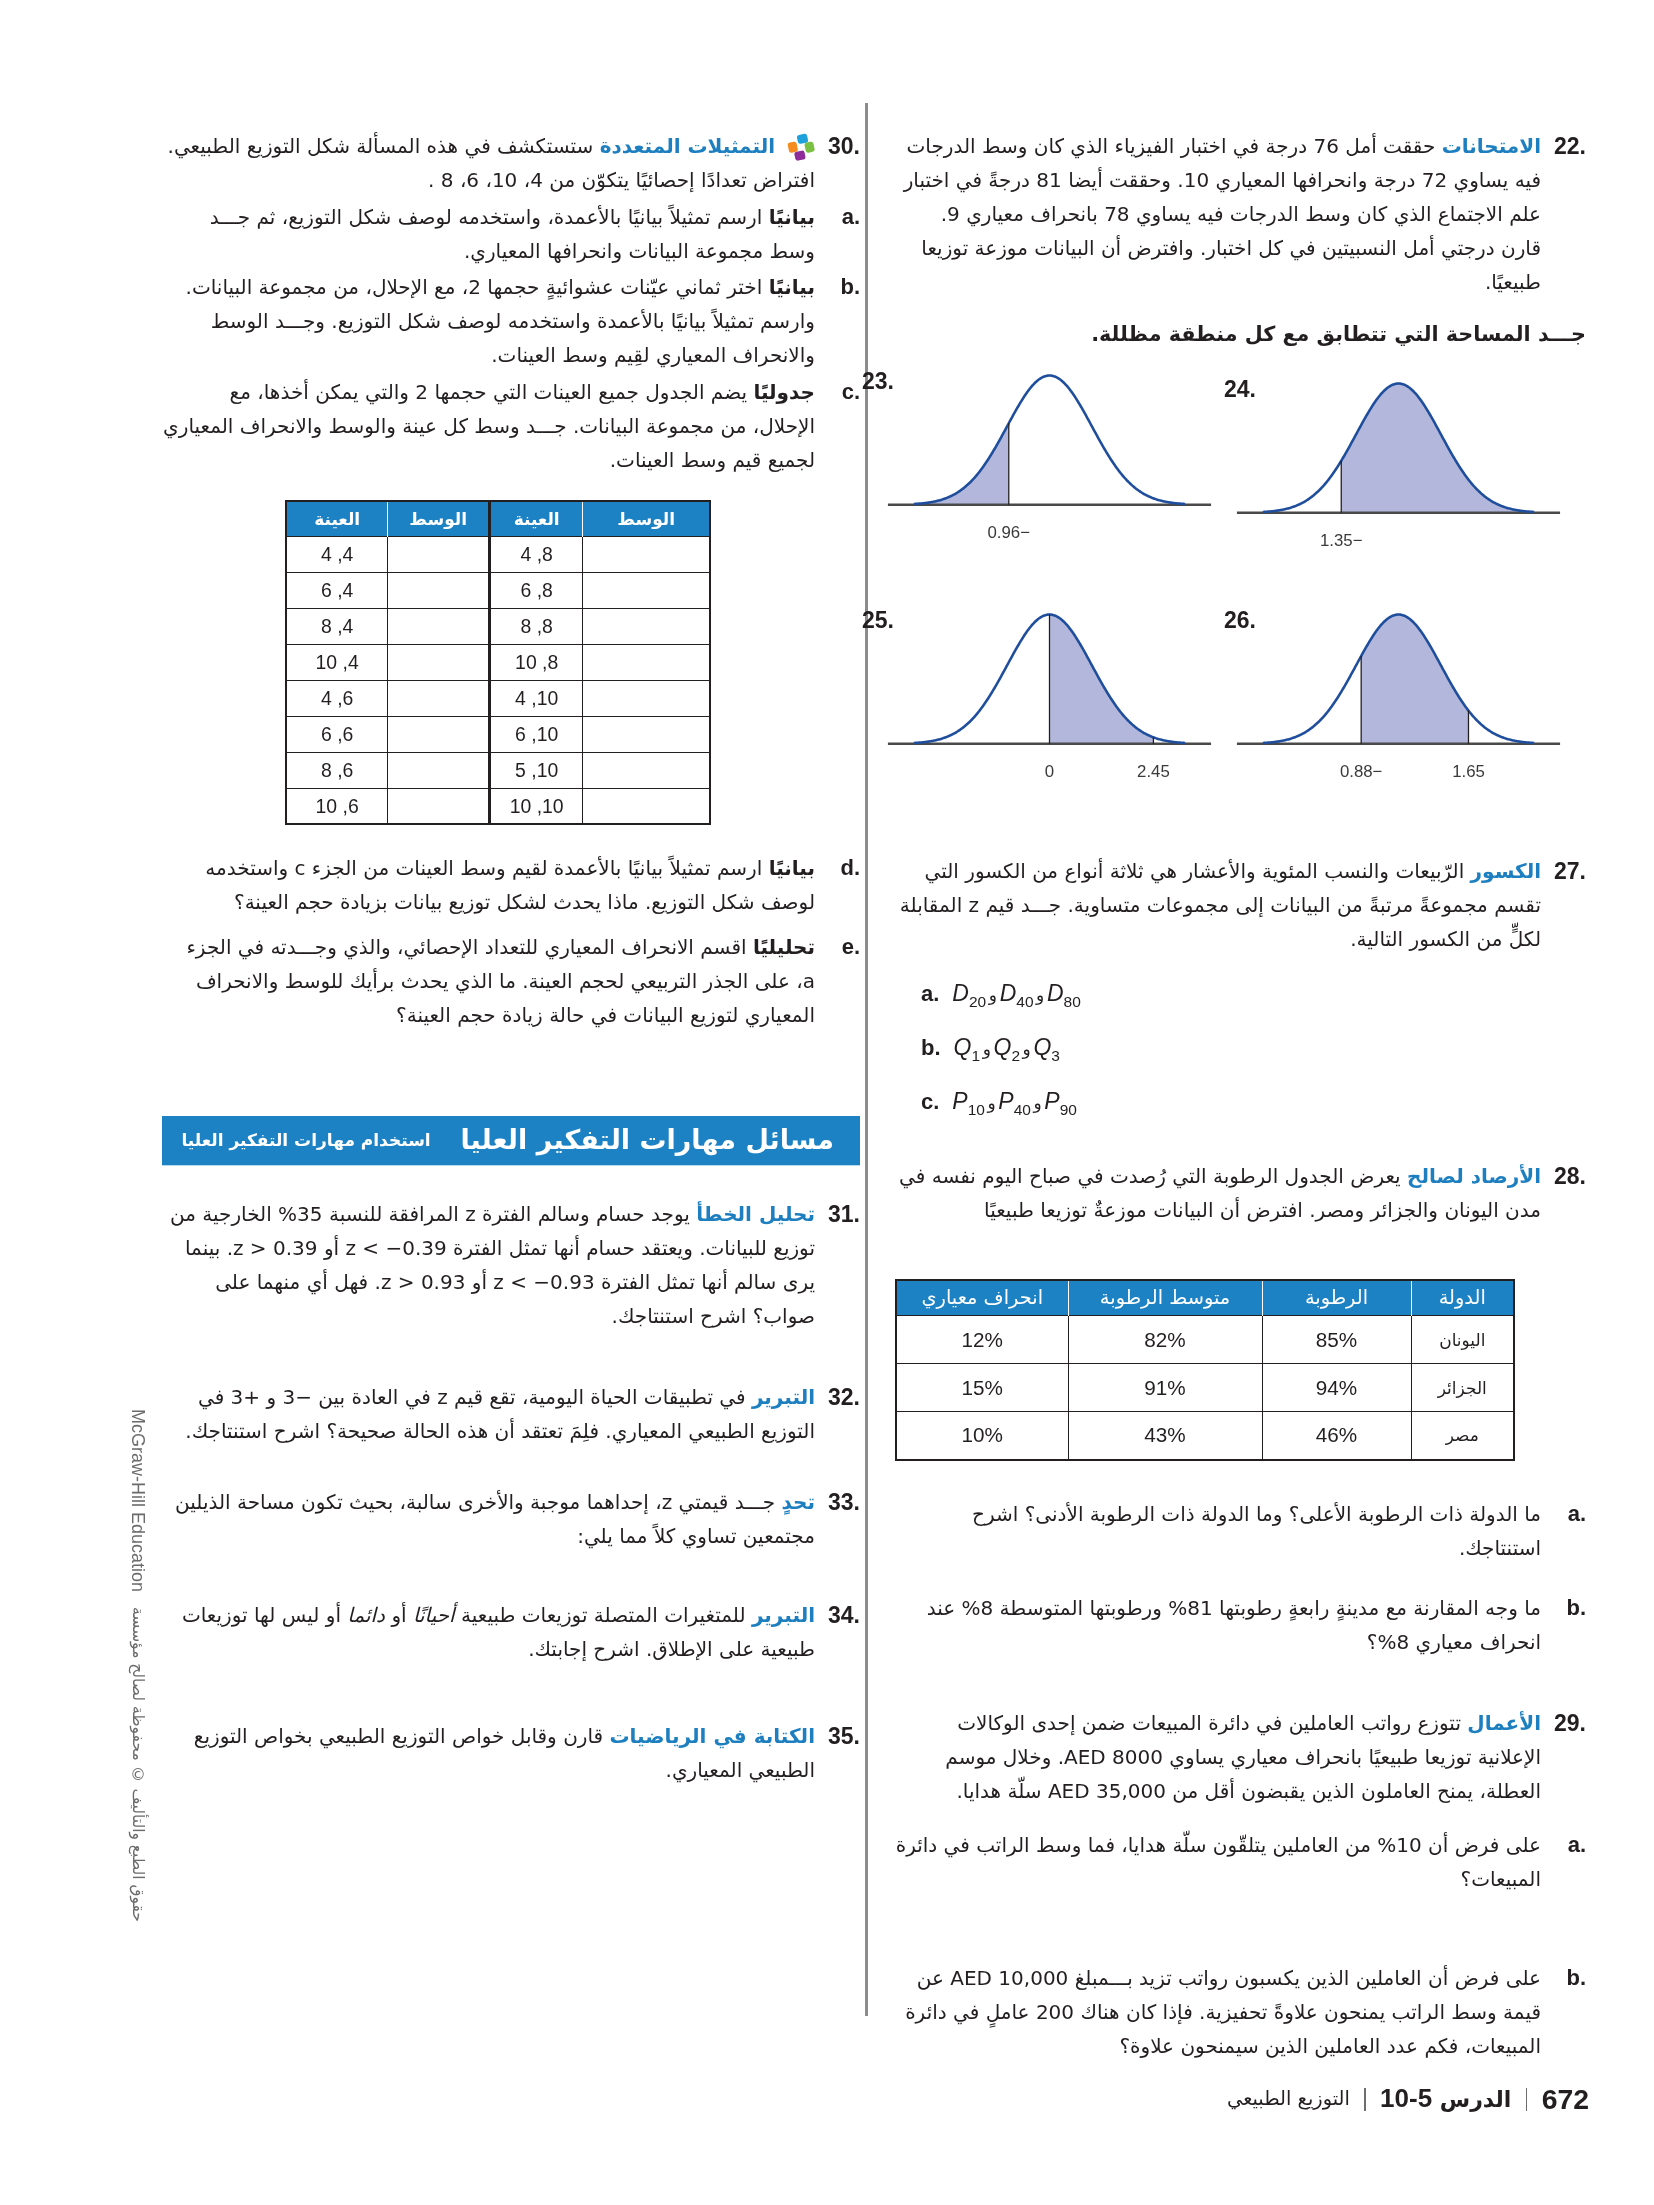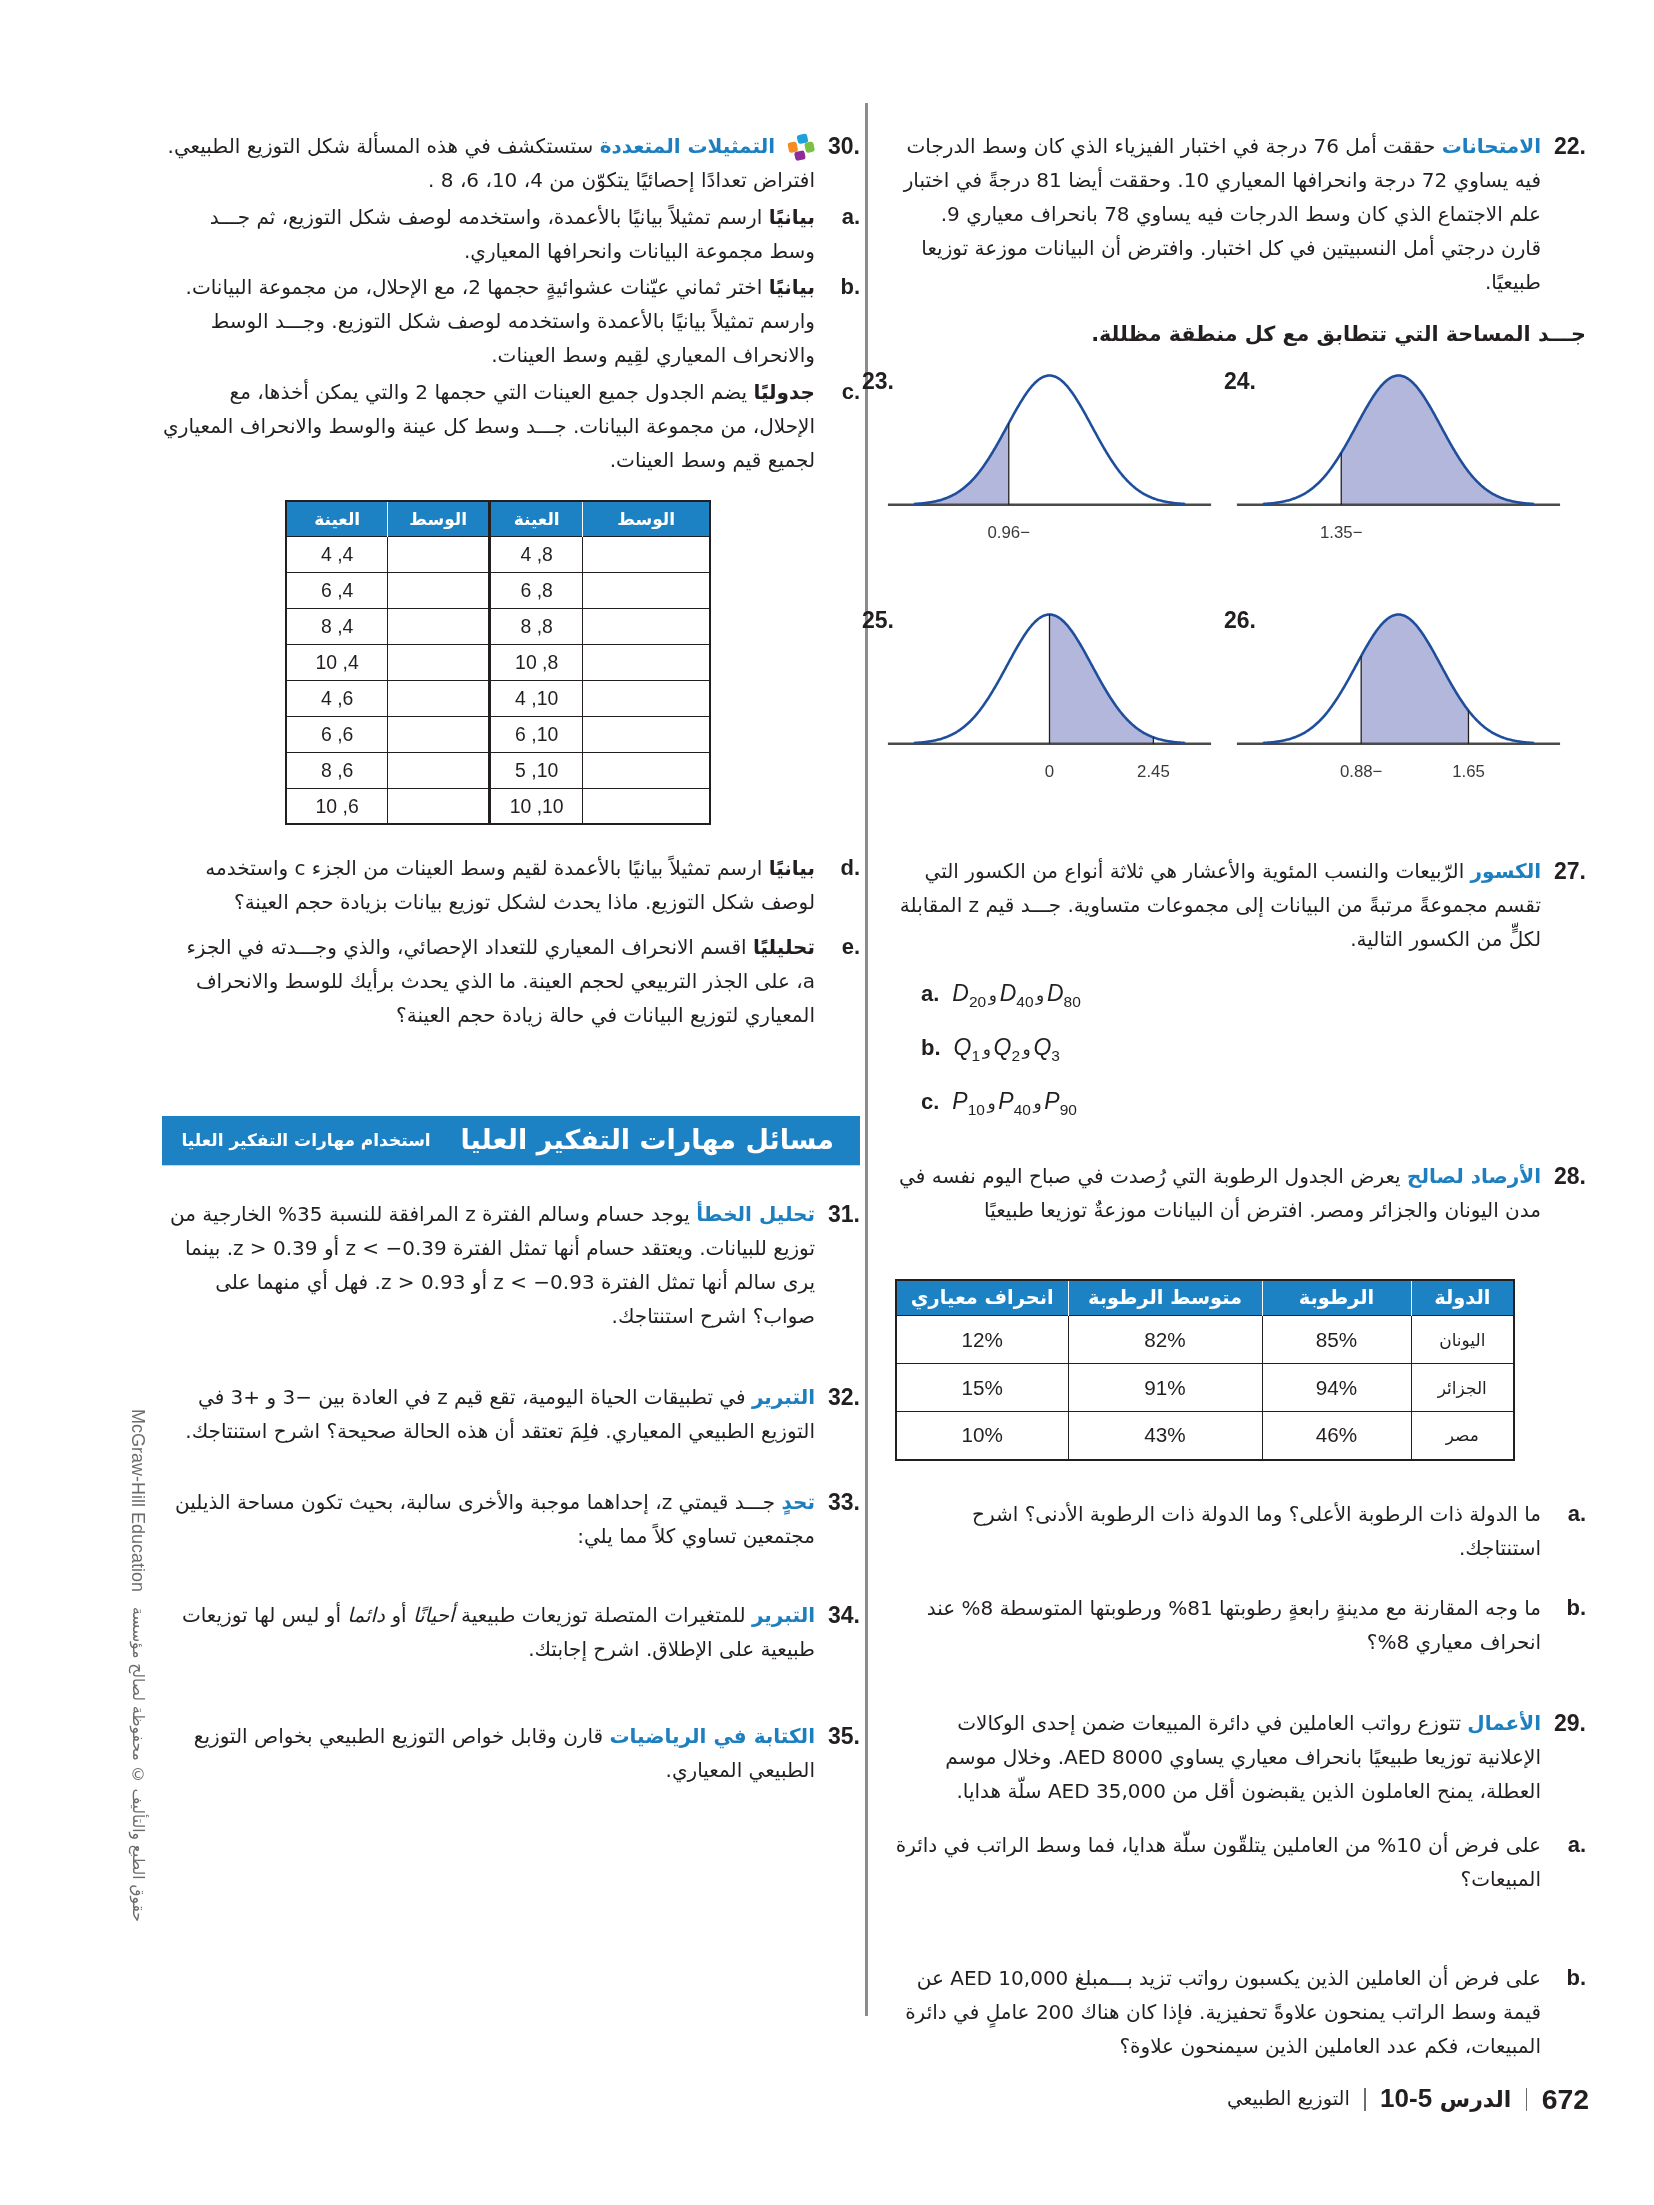--- a/index.html
+++ b/index.html
@@ -39,21 +39,21 @@
   .frac-items { direction: ltr; padding-left: 26px; margin-top: 18px; }
   .frac-item { font-family: "Liberation Sans", sans-serif; font-size: 22px; height: 54px; line-height: 39px; }
   .frac-item .fl { font-weight: bold; margin-right: 13px; }
   .frac-item .v { font-style: italic; font-size: 23px; }
   .frac-item sub { font-style: normal; font-size: 15.5px; }
   .frac-item .waw { font-family: "DejaVu Sans", sans-serif; font-size: 17px; margin: 0 2.6px; }
 
   #p28 { margin-top: 23px; }
   table { border-collapse: collapse; }
   .hum-table { margin: 52px auto 0 0; width: 620px; direction: rtl; border: 2.6px solid #231f20; }
-  .hum-table th { background: #1d82c4; color: #fff; font-size: 19.4px; height: 36px; border-left: 1.9px solid #fff; font-weight: bold; }
+  .hum-table th { background: #1d82c4; color: #fff; font-size: 19.4px; height: 36px; border-left: 1.9px solid #fff; font-weight: normal; }
   .hum-table th:last-child { border-left: none; }
   .hum-table td { text-align: center; height: 48px; border: 1.3px solid #231f20; font-family: "Liberation Sans", sans-serif; font-size: 20.7px; }
   .hum-table td.country { font-family: "DejaVu Sans", sans-serif; font-size: 17px; }
 
   .hum-sub { margin-top: 36px; }
   .hum-sub + .hum-sub { margin-top: 26px; }
   #p29 { margin-top: 47px; }
   .biz-sub { margin-top: 20.7px; padding-right: 45px; }
   .biz-sub.second { margin-top: 65px; }
 
@@ -113,21 +113,21 @@
     <div class="curve-box" style="right:362px; top:0;">
       <span class="cnum" style="right:330px;">23.</span>
       <svg width="349" height="220" viewBox="0 0 540 340" style="font-size:31px">
           <path d="M 60 230 L 60 228.8047954209988 L 61.3125 228.72605629758294 L 62.625 228.64267294300504 L 63.9375 228.5544102546855 L 65.25 228.4610238363225 L 66.5625 228.36225979712518 L 67.875 228.25785455762764 L 69.18750000000001 228.14753466298893 L 70.50000000000001 228.03101660472151 L 71.81250000000001 227.90800665182692 L 73.12500000000001 227.77820069235153 L 74.43750000000001 227.64128408640988 L 75.75000000000001 227.49693153175528 L 77.06250000000001 227.3448069430086 L 78.37500000000001 227.18456334568504 L 79.68750000000001 227.01584278618643 L 81.00000000000001 226.83827625895162 L 82.31250000000003 226.65148365198013 L 83.62500000000003 226.45507371196445 L 84.93750000000003 226.2486440302838 L 86.25000000000003 226.03178105112593 L 87.56250000000003 225.80406010301485 L 88.87500000000003 225.56504545502895 L 90.18750000000003 225.31429039899842 L 91.50000000000003 225.05133735896914 L 92.81250000000003 224.77571802921634 L 94.12500000000003 224.48695354208132 L 95.43750000000003 224.18455466689065 L 96.75000000000003 223.8680220411985 L 98.06250000000003 223.5368464355682 L 99.37500000000003 223.19050905308012 L 100.68750000000003 222.82848186471722 L 102.00000000000003 222.4502279817402 L 103.31250000000003 222.05520206611627 L 104.62500000000004 221.64285078001413 L 105.93750000000004 221.21261327531852 L 107.25000000000004 220.76392172405303 L 108.56250000000004 220.2962018905292 L 109.87500000000004 219.80887374596114 L 111.18750000000004 219.3013521262029 L 112.50000000000006 218.77304743317325 L 113.81250000000004 218.2233663804379 L 115.12500000000006 217.65171278331417 L 116.43750000000004 217.05748839375462 L 117.75000000000006 216.44009378015042 L 119.06250000000006 215.79892925207258 L 120.37500000000006 215.13339582984204 L 121.68750000000006 214.44289625868552 L 123.00000000000006 213.72683606709492 L 124.31250000000006 212.98462466886357 L 125.62500000000006 212.2156765081227 L 126.93750000000006 211.4194122465474 L 128.25000000000006 210.59525999174258 L 129.56250000000006 209.74265656565626 L 130.87500000000006 208.86104881170226 L 132.18750000000006 207.94989493910293 L 133.50000000000006 207.00866590279296 L 134.81250000000006 206.03684681704874 L 136.12500000000006 205.0339384008334 L 137.43750000000006 203.99945845266973 L 138.75000000000006 202.93294335267743 L 140.06250000000006 201.83394958923168 L 141.37500000000006 200.7020553075268 L 142.68750000000006 199.53686187715155 L 144.00000000000006 198.3379954756122 L 145.31250000000006 197.10510868456896 L 146.62500000000006 195.83788209538696 L 147.93750000000006 194.53602592044064 L 149.25000000000009 193.19928160645597 L 150.56250000000006 191.8274234460239 L 151.87500000000009 190.42026018327698 L 153.18750000000006 188.97763660958452 L 154.50000000000009 187.49943514499552 L 155.81250000000009 185.98557740104076 L 157.12500000000009 184.4360257203981 L 158.43750000000009 182.85078468882722 L 159.75000000000009 181.22990261469496 L 161.06250000000009 179.57347297133987 L 162.37500000000009 177.88163579746205 L 163.68750000000009 176.15457905067998 L 165.0000000000001 174.39253990936106 L 166.31250000000009 172.59580601781641 L 167.62500000000009 170.76471666994652 L 168.93750000000009 168.89966392643885 L 170.2500000000001 167.0010936606472 L 171.5625000000001 165.06950652832992 L 172.87500000000009 163.10545885648708 L 174.18750000000009 161.10956344661804 L 175.5000000000001 159.08249028782006 L 176.8125000000001 157.024967175264 L 178.1250000000001 154.93778022971995 L 179.43750000000009 152.82177431395604 L 180.7500000000001 150.67785334200684 L 182.0625000000001 148.50698047749432 L 183.3750000000001 146.31017821739275 L 184.6875000000001 144.088528357852 L 186.0000000000001 141.84317183893492 L 187.3125000000001 139.57530846538322 L 188.6250000000001 137.28619650080012 L 189.93750000000009 134.97715213292798 L 191.2500000000001 132.64954880800548 L 192.5625000000001 130.30481643250658 L 193.8750000000001 127.94444044089904 L 195.1875000000001 125.56996072840383 L 196.5000000000001 123.18297044809638 L 197.8125000000001 120.78511467205792 L 199.1250000000001 118.37808891666327 L 200.4375000000001 115.9636375324788 L 201.7500000000001 113.54355195963711 L 203.0625000000001 111.11966884995607 L 204.3750000000001 108.6938680574731 L 205.6875000000001 106.26807049947529 L 207.00000000000014 103.84423589051414 L 207 103.84423589051434 L 207 230 Z" fill="#b3b7dc"></path>
           <line x1="20" y1="230" x2="520" y2="230" stroke="#4a4a4a" stroke-width="4"></line>
           <path d="M 60 228.8047954209988 L 61.3125 228.72605629758294 L 62.625 228.64267294300504 L 63.9375 228.5544102546855 L 65.25 228.4610238363225 L 66.5625 228.36225979712518 L 67.875 228.25785455762764 L 69.18750000000001 228.14753466298893 L 70.50000000000001 228.03101660472151 L 71.81250000000001 227.90800665182692 L 73.12500000000001 227.77820069235153 L 74.43750000000001 227.64128408640988 L 75.75000000000001 227.49693153175528 L 77.06250000000001 227.3448069430086 L 78.37500000000001 227.18456334568504 L 79.68750000000001 227.01584278618643 L 81.00000000000001 226.83827625895162 L 82.31250000000003 226.65148365198013 L 83.62500000000003 226.45507371196445 L 84.93750000000003 226.2486440302838 L 86.25000000000003 226.03178105112593 L 87.56250000000003 225.80406010301485 L 88.87500000000003 225.56504545502895 L 90.18750000000003 225.31429039899842 L 91.50000000000003 225.05133735896914 L 92.81250000000003 224.77571802921634 L 94.12500000000003 224.48695354208132 L 95.43750000000003 224.18455466689065 L 96.75000000000003 223.8680220411985 L 98.06250000000003 223.5368464355682 L 99.37500000000003 223.19050905308012 L 100.68750000000003 222.82848186471722 L 102.00000000000003 222.4502279817402 L 103.31250000000003 222.05520206611627 L 104.62500000000004 221.64285078001413 L 105.93750000000004 221.21261327531852 L 107.25000000000004 220.76392172405303 L 108.56250000000004 220.2962018905292 L 109.87500000000004 219.80887374596114 L 111.18750000000004 219.3013521262029 L 112.50000000000006 218.77304743317325 L 113.81250000000004 218.2233663804379 L 115.12500000000006 217.65171278331417 L 116.43750000000004 217.05748839375462 L 117.75000000000006 216.44009378015042 L 119.06250000000006 215.79892925207258 L 120.37500000000006 215.13339582984204 L 121.68750000000006 214.44289625868552 L 123.00000000000006 213.72683606709492 L 124.31250000000006 212.98462466886357 L 125.62500000000006 212.2156765081227 L 126.93750000000006 211.4194122465474 L 128.25000000000006 210.59525999174258 L 129.56250000000006 209.74265656565626 L 130.87500000000006 208.86104881170226 L 132.18750000000006 207.94989493910293 L 133.50000000000006 207.00866590279296 L 134.81250000000006 206.03684681704874 L 136.12500000000006 205.0339384008334 L 137.43750000000006 203.99945845266973 L 138.75000000000006 202.93294335267743 L 140.06250000000006 201.83394958923168 L 141.37500000000006 200.7020553075268 L 142.68750000000006 199.53686187715155 L 144.00000000000006 198.3379954756122 L 145.31250000000006 197.10510868456896 L 146.62500000000006 195.83788209538696 L 147.93750000000006 194.53602592044064 L 149.25000000000009 193.19928160645597 L 150.56250000000006 191.8274234460239 L 151.87500000000009 190.42026018327698 L 153.18750000000006 188.97763660958452 L 154.50000000000009 187.49943514499552 L 155.81250000000009 185.98557740104076 L 157.12500000000009 184.4360257203981 L 158.43750000000009 182.85078468882722 L 159.75000000000009 181.22990261469496 L 161.06250000000009 179.57347297133987 L 162.37500000000009 177.88163579746205 L 163.68750000000009 176.15457905067998 L 165.0000000000001 174.39253990936106 L 166.31250000000009 172.59580601781641 L 167.62500000000009 170.76471666994652 L 168.93750000000009 168.89966392643885 L 170.2500000000001 167.0010936606472 L 171.5625000000001 165.06950652832992 L 172.87500000000009 163.10545885648708 L 174.18750000000009 161.10956344661804 L 175.5000000000001 159.08249028782006 L 176.8125000000001 157.024967175264 L 178.1250000000001 154.93778022971995 L 179.43750000000009 152.82177431395604 L 180.7500000000001 150.67785334200684 L 182.0625000000001 148.50698047749432 L 183.3750000000001 146.31017821739275 L 184.6875000000001 144.088528357852 L 186.0000000000001 141.84317183893492 L 187.3125000000001 139.57530846538322 L 188.6250000000001 137.28619650080012 L 189.93750000000009 134.97715213292798 L 191.2500000000001 132.64954880800548 L 192.5625000000001 130.30481643250658 L 193.8750000000001 127.94444044089904 L 195.1875000000001 125.56996072840383 L 196.5000000000001 123.18297044809638 L 197.8125000000001 120.78511467205792 L 199.1250000000001 118.37808891666327 L 200.4375000000001 115.9636375324788 L 201.7500000000001 113.54355195963711 L 203.0625000000001 111.11966884995607 L 204.3750000000001 108.6938680574731 L 205.6875000000001 106.26807049947529 L 207.00000000000014 103.84423589051414 L 208.3125000000001 101.42436035230537 L 209.6250000000001 99.01047390282312 L 210.9375000000001 96.6046378283049 L 212.25000000000014 94.20894194228617 L 213.56250000000014 91.82550173618182 L 214.8750000000001 89.45645542632025 L 216.1875000000001 87.10396090271908 L 217.50000000000014 84.77019258526158 L 218.81250000000014 82.45733819329286 L 220.12500000000014 80.16759543500123 L 221.4375000000001 77.90316862328186 L 222.75000000000014 75.66626522509455 L 224.06250000000014 73.45909235162614 L 225.37500000000014 71.28385319684642 L 226.68750000000014 69.14274343230497 L 228.00000000000014 67.0379475662539 L 229.31250000000014 64.97163527539558 L 230.62500000000014 62.94595771774539 L 231.93750000000014 60.96304383526552 L 233.25000000000014 59.024996655065905 L 234.56250000000014 57.13388959808262 L 235.87500000000014 55.29176280422979 L 237.18750000000014 53.500619483080726 L 238.50000000000017 51.76242229916292 L 239.81250000000014 50.07908980095351 L 241.12500000000014 48.45249290263391 L 242.43750000000014 46.88445142760432 L 243.75000000000017 45.376730722672676 L 245.06250000000017 43.93103835171567 L 246.37500000000014 42.5490208774643 L 247.68750000000014 41.23226073989122 L 249.00000000000017 39.982273239474466 L 250.31250000000017 38.80050363337986 L 251.62500000000017 37.688324352346 L 252.93750000000014 36.647032345769276 L 254.25000000000017 35.67784656217535 L 255.56250000000017 34.78190557192585 L 256.87500000000017 33.96026533864884 L 258.18750000000017 33.21389714549824 L 259.50000000000017 32.54368568194184 L 260.81250000000017 31.950427296352984 L 262.12500000000017 31.434828419237277 L 263.43750000000017 30.997504161463496 L 264.75000000000017 30.63897709139337 L 266.0625000000001 30.359676194312527 L 267.3750000000001 30.159936017063245 L 268.6875000000001 30.039996000266655 L 270.0000000000001 30 L 271.31250000000017 30.039996000266683 L 272.6250000000001 30.159936017063274 L 273.9375000000001 30.359676194312584 L 275.25000000000017 30.638977091393457 L 276.5625000000001 30.99750416146358 L 277.87500000000017 31.43482841923739 L 279.1875000000001 31.950427296353126 L 280.5000000000001 32.54368568194195 L 281.81250000000017 33.213897145498436 L 283.1250000000001 33.96026533864904 L 284.43750000000017 34.781905571926046 L 285.75000000000017 35.677846562175546 L 287.0625000000001 36.6470323457695 L 288.37500000000017 37.68832435234626 L 289.6875000000001 38.800503633380174 L 291.00000000000017 39.98227323947475 L 292.31250000000017 41.23226073989153 L 293.6250000000001 42.54902087746464 L 294.93750000000017 43.93103835171604 L 296.2500000000002 45.37673072267302 L 297.56250000000017 46.88445142760469 L 298.87500000000017 48.452492902634276 L 300.1875000000001 50.07908980095391 L 301.50000000000017 51.76242229916332 L 302.8125000000002 53.50061948308115 L 304.12500000000017 55.29176280423019 L 305.43750000000017 57.133889598083044 L 306.7500000000002 59.02499665506636 L 308.06250000000017 60.96304383526598 L 309.3750000000002 62.94595771774587 L 310.68750000000017 64.97163527539607 L 312.00000000000017 67.03794756625442 L 313.3125000000002 69.14274343230548 L 314.62500000000017 71.28385319684696 L 315.9375000000002 73.45909235162665 L 317.2500000000002 75.66626522509506 L 318.56250000000017 77.9031686232824 L 319.87500000000017 80.16759543500177 L 321.18750000000017 82.4573381932934 L 322.5000000000001 84.77019258526215 L 323.8125000000002 87.10396090271965 L 325.12500000000017 89.45645542632082 L 326.43750000000017 91.82550173618239 L 327.75000000000017 94.20894194228674 L 329.06250000000017 96.60463782830547 L 330.37500000000017 99.01047390282372 L 331.68750000000017 101.42436035230594 L 333.00000000000017 103.8442358905147 L 334.3125000000002 106.26807049947585 L 335.62500000000017 108.69386805747367 L 336.9375000000002 111.11966884995662 L 338.25000000000017 113.5435519596377 L 339.56250000000017 115.96363753247935 L 340.87500000000017 118.37808891666383 L 342.18750000000017 120.78511467205847 L 343.50000000000017 123.18297044809694 L 344.8125000000002 125.56996072840438 L 346.12500000000017 127.9444404408996 L 347.4375000000002 130.30481643250715 L 348.75000000000017 132.64954880800602 L 350.0625000000002 134.97715213292855 L 351.37500000000017 137.28619650080066 L 352.68750000000017 139.57530846538378 L 354.00000000000017 141.84317183893546 L 355.3125000000002 144.0885283578525 L 356.6250000000002 146.3101782173933 L 357.9375000000002 148.50698047749484 L 359.25000000000017 150.67785334200735 L 360.5625000000002 152.82177431395655 L 361.87500000000017 154.93778022972043 L 363.1875000000002 157.02496717526452 L 364.50000000000017 159.08249028782055 L 365.8125000000002 161.10956344661852 L 367.1250000000002 163.10545885648753 L 368.4375000000002 165.06950652833038 L 369.7500000000002 167.00109366064765 L 371.0625000000002 168.8996639264393 L 372.37500000000017 170.76471666994695 L 373.6875000000002 172.5958060178168 L 375.00000000000017 174.3925399093615 L 376.3125000000002 176.15457905068038 L 377.6250000000002 177.88163579746248 L 378.9375000000002 179.57347297134027 L 380.2500000000002 181.22990261469533 L 381.5625000000002 182.8507846888276 L 382.8750000000002 184.43602572039848 L 384.1875000000002 185.9855774010411 L 385.50000000000017 187.49943514499586 L 386.8125000000003 188.97763660958486 L 388.1250000000002 190.42026018327732 L 389.4375000000002 191.82742344602423 L 390.7500000000002 193.19928160645628 L 392.0625000000002 194.53602592044098 L 393.3750000000002 195.83788209538727 L 394.6875000000002 197.10510868456925 L 396.0000000000002 198.33799547561247 L 397.3125000000003 199.53686187715184 L 398.6250000000002 200.70205530752708 L 399.9375000000003 201.83394958923193 L 401.2500000000002 202.93294335267765 L 402.5625000000002 203.99945845266996 L 403.8750000000002 205.03393840083362 L 405.18750000000017 206.03684681704897 L 406.5000000000002 207.00866590279315 L 407.8125000000003 207.94989493910313 L 409.1250000000002 208.86104881170246 L 410.4375000000002 209.74265656565646 L 411.7500000000002 210.59525999174275 L 413.0625000000003 211.4194122465476 L 414.3750000000002 212.2156765081229 L 415.6875000000002 212.98462466886375 L 417.0000000000002 213.72683606709506 L 418.3125000000003 214.44289625868566 L 419.6250000000003 215.1333958298422 L 420.9375000000002 215.79892925207272 L 422.2500000000002 216.44009378015056 L 423.5625000000003 217.05748839375474 L 424.8750000000002 217.65171278331428 L 426.1875000000002 218.22336638043802 L 427.5000000000002 218.77304743317336 L 428.8125000000003 219.301352126203 L 430.1250000000003 219.80887374596125 L 431.4375000000002 220.2962018905293 L 432.7500000000003 220.76392172405315 L 434.0625000000003 221.2126132753186 L 435.3750000000002 221.64285078001421 L 436.6875000000002 222.05520206611635 L 438.0000000000002 222.45022798174028 L 439.3125000000003 222.8284818647173 L 440.6250000000003 223.1905090530802 L 441.9375000000002 223.5368464355683 L 443.2500000000003 223.86802204119857 L 444.5625000000003 224.1845546668907 L 445.8750000000003 224.48695354208138 L 447.1875000000002 224.77571802921642 L 448.5000000000002 225.0513373589692 L 449.81250000000034 225.31429039899848 L 451.1250000000003 225.565045455029 L 452.4375000000003 225.8040601030149 L 453.7500000000003 226.031781051126 L 455.0625000000003 226.24864403028383 L 456.3750000000003 226.4550737119645 L 457.6875000000002 226.6514836519802 L 459.0000000000003 226.83827625895168 L 460.31250000000034 227.01584278618648 L 461.6250000000003 227.18456334568506 L 462.9375000000003 227.34480694300862 L 464.2500000000003 227.4969315317553 L 465.5625000000003 227.6412840864099 L 466.8750000000003 227.77820069235156 L 468.1875000000002 227.90800665182695 L 469.5000000000003 228.03101660472154 L 470.81250000000034 228.14753466298896 L 472.1250000000003 228.25785455762767 L 473.4375000000003 228.3622597971252 L 474.7500000000003 228.46102383632254 L 476.06250000000034 228.55441025468554 L 477.3750000000003 228.64267294300504 L 478.6875000000003 228.72605629758297 L 480.0000000000003 228.80479542099883" fill="none" stroke="#1f4e9c" stroke-width="4"></path>
           <line x1="207" y1="103.84423589051434" x2="207" y2="230" stroke="#231f20" stroke-width="2"></line>
           <text x="207" y="282" text-anchor="middle" class="zlabel">−0.96</text>
         </svg>
     </div>
-    <div class="curve-box" style="right:13px; top:0;">
+    <div class="curve-box" style="right:13px; top:8px;">
       <span class="cnum" style="right:317px;">24.</span>
       <svg width="349" height="220" viewBox="0 0 540 340" style="font-size:31px">
           <path d="M 181.40625 230 L 181.40625 149.59572338106904 L 182.71875 147.41175429823647 L 184.03125 145.2023893123237 L 185.34375 142.96873981852863 L 186.65625 140.71197623201135 L 187.96875 138.43332764567714 L 189.28125 136.13408136017807 L 190.59375 133.81558228396273 L 191.90625 131.47923220151586 L 193.21875 129.12648890825622 L 194.53125 126.75886521090071 L 195.84375000000003 124.3779277924543 L 197.15625 121.98529594134943 L 198.46875 119.58264014463062 L 199.78125 117.17168054546396 L 201.09375000000003 114.75418526563998 L 202.40625000000003 112.33196859413702 L 203.71875 109.90688904321352 L 205.03125 107.48084727390456 L 206.34375000000003 105.05578389320755 L 207.65625000000003 102.63367712565135 L 208.96875000000003 100.21654036235404 L 210.28125 97.80641959108266 L 211.59375000000003 95.40539071123317 L 212.90625000000003 93.01555673804936 L 214.21875000000003 90.63904490079298 L 215.53125000000003 88.2780036399646 L 216.84375000000003 85.93459950904901 L 218.15625000000003 83.61101398662737 L 219.46875000000003 81.30944020504944 L 220.78125000000003 79.03207960219848 L 222.09375000000003 76.78113850320668 L 223.40625000000003 74.55882463928347 L 224.71875000000003 72.36734361110942 L 226.03125000000003 70.20889530451635 L 227.34375000000006 68.08567026642257 L 228.65625000000003 65.9998460492182 L 229.96875000000003 63.95358353199828 L 231.28125000000003 61.9490232272195 L 232.59375000000006 59.988281581510506 L 233.90625000000006 58.07344727949152 L 235.21875000000003 56.20657755956077 L 236.53125000000003 54.389694550676666 L 237.84375000000006 52.6247816392092 L 239.15625000000006 50.913779874950535 L 240.46875000000006 49.25858442536074 L 241.78125000000003 47.661041087081855 L 243.09375000000006 46.122942863682 L 244.40625000000006 44.64602661848892 L 245.71875000000006 43.231969811242095 L 247.03125000000006 41.88238732713154 L 248.34375000000006 40.59882840660279 L 249.65625000000006 39.382773684090296 L 250.96875000000006 38.23563234359531 L 252.28125000000006 37.15873939875266 L 253.59375000000006 36.15335310473114 L 254.90625000000006 35.220652508988536 L 256.21875000000006 34.36173514755248 L 257.53125000000006 33.57761489312725 L 258.8437500000001 32.869219960930906 L 260.15625000000006 32.23739107775336 L 261.46875000000006 31.682879819289866 L 262.78125000000006 31.206347120353115 L 264.0937500000001 30.80836196209728 L 265.40625000000006 30.489400239904057 L 266.71875000000006 30.249843815083807 L 268.03125 30.08997975303714 L 269.34375 30.00999975000417 L 270.65625000000006 30.00999975000417 L 271.96875 30.08997975303717 L 273.28125000000006 30.249843815083835 L 274.59375000000006 30.489400239904057 L 275.90625 30.808361962097308 L 277.21875000000006 31.206347120353144 L 278.53125 31.682879819289923 L 279.84375000000006 32.237391077753415 L 281.15625000000006 32.86921996093096 L 282.46875 33.577614893127304 L 283.78125000000006 34.361735147552565 L 285.0937500000001 35.22065250898859 L 286.40625000000006 36.153353104731224 L 287.71875000000006 37.15873939875274 L 289.03125 38.2356323435954 L 290.34375000000006 39.38277368409041 L 291.6562500000001 40.59882840660288 L 292.96875000000006 41.88238732713165 L 294.28125000000006 43.23196981124221 L 295.5937500000001 44.646026618489 L 296.90625000000006 46.12294286368211 L 298.2187500000001 47.66104108708197 L 299.53125000000006 49.25858442536085 L 300.84375000000006 50.91377987495068 L 302.1562500000001 52.624781639209345 L 303.46875000000006 54.389694550676836 L 304.7812500000001 56.20657755956094 L 306.0937500000001 58.07344727949166 L 307.40625000000006 59.98828158151065 L 308.7187500000001 61.9490232272197 L 310.03125000000006 63.95358353199845 L 311.3437500000001 65.9998460492184 L 312.6562500000001 68.08567026642274 L 313.96875000000006 70.20889530451652 L 315.2812500000001 72.36734361110959 L 316.5937500000001 74.55882463928364 L 317.90625000000006 76.78113850320688 L 319.2187500000001 79.03207960219868 L 320.53125000000006 81.30944020504961 L 321.84375000000006 83.61101398662757 L 323.1562500000001 85.93459950904918 L 324.46875000000006 88.2780036399648 L 325.7812500000001 90.63904490079318 L 327.09375000000006 93.01555673804955 L 328.40625000000006 95.40539071123337 L 329.71875000000006 97.80641959108286 L 331.03125000000006 100.21654036235424 L 332.34375000000006 102.63367712565154 L 333.6562500000001 105.05578389320775 L 334.96875000000006 107.48084727390476 L 336.2812500000001 109.90688904321371 L 337.59375000000006 112.33196859413722 L 338.9062500000001 114.75418526564017 L 340.21875000000006 117.17168054546416 L 341.53125000000006 119.58264014463082 L 342.84375000000006 121.9852959413496 L 344.1562500000001 124.37792779245451 L 345.4687500000001 126.7588652109009 L 346.7812500000001 129.12648890825642 L 348.09375000000006 131.47923220151603 L 349.4062500000001 133.8155822839629 L 350.71875000000006 136.13408136017824 L 352.0312500000001 138.43332764567734 L 353.34375000000006 140.71197623201152 L 354.6562500000001 142.9687398185288 L 355.9687500000001 145.20238931232387 L 357.2812500000001 147.41175429823664 L 358.5937500000001 149.5957233810692 L 359.9062500000001 151.75324440249028 L 361.21875000000006 153.88332453537754 L 362.5312500000001 155.98503025861527 L 363.84375000000006 158.05748721561343 L 365.1562500000001 160.0998799600489 L 366.4687500000001 162.1114515925424 L 367.7812500000001 164.09150329218474 L 369.0937500000001 166.03939374700414 L 370.4062500000001 167.95453848762912 L 371.7187500000001 169.83640912854506 L 373.0312500000001 171.68453252146747 L 374.34375000000006 173.49848982546425 L 375.65625000000017 175.27791549854737 L 376.9687500000001 177.02249621552832 L 378.2812500000001 178.73196971698545 L 379.5937500000001 180.40612359423005 L 380.9062500000001 182.04479401517946 L 382.2187500000001 183.64786439605047 L 383.5312500000001 185.21526402377586 L 384.8437500000001 186.7469666340227 L 386.15625000000017 188.24298894964903 L 387.4687500000001 189.70338918438426 L 388.78125000000017 191.12826551644926 L 390.0937500000001 192.51775453675435 L 391.4062500000001 193.87202967622136 L 392.7187500000001 195.19129961667278 L 394.0312500000001 196.47580668962019 L 395.3437500000001 197.72582526715917 L 396.65625000000017 198.94166014904926 L 397.9687500000001 200.12364494991652 L 399.28125000000017 201.272140490371 L 400.5937500000001 202.38753319567792 L 401.90625000000017 203.47023350546326 L 403.2187500000001 204.52067429777068 L 404.5312500000001 205.53930933061997 L 405.8437500000001 206.526611704045 L 407.15625000000017 207.48307234541713 L 408.46875000000017 208.40919852068362 L 409.7812500000001 209.305512373974 L 411.0937500000001 210.1725494978506 L 412.40625000000017 211.01085753630176 L 413.7187500000001 211.82099482239997 L 415.0312500000001 212.60352905237264 L 416.3437500000001 213.3590359976587 L 417.65625000000017 214.08809825635453 L 418.96875000000017 214.7913040452844 L 420.2812500000001 215.46924603376524 L 421.59375000000017 216.12252021997665 L 422.90625000000017 216.7517248506876 L 424.2187500000001 217.3574593849423 L 425.5312500000001 217.9403235021582 L 426.8437500000001 218.50091615494853 L 428.15625000000017 219.0398346668443 L 429.46875000000017 219.55767387496124 L 430.7812500000001 220.05502531753012 L 432.09375000000017 220.5324764660927 L 433.40625000000017 220.99061000205032 L 434.71875000000017 221.43000313714782 L 436.0312500000001 221.85122697737404 L 437.3437500000001 222.25484592966717 L 438.6562500000002 222.64141715072662 L 439.96875000000017 223.0114900371509 L 441.28125000000017 223.36560575604824 L 442.59375000000017 223.7042968151976 L 443.90625000000017 224.02808667177692 L 445.21875000000017 224.33748937861864 L 446.5312500000001 224.63300926690462 L 447.84375000000017 224.91514066416784 L 449.1562500000002 225.1843676464306 L 450.46875000000017 225.44116382327758 L 451.78125000000017 225.68599215463416 L 453.09375000000017 225.91930479799967 L 454.40625000000017 226.14154298486852 L 455.71875000000017 226.35313692506028 L 457.0312500000001 226.554505737673 L 458.34375000000017 226.74605740737124 L 459.6562500000002 226.92818876472154 L 460.96875000000017 227.10128548929373 L 462.28125000000017 227.26572213425544 L 463.59375000000017 227.42186217119973 L 464.9062500000002 227.57005805396128 L 466.21875000000017 227.7106513001956 L 467.53125000000017 227.843972589517 L 468.84375000000017 227.97034187701513 L 470.1562500000002 228.09006852099594 L 471.4687500000002 228.20345142382183 L 472.78125000000017 228.31077918475478 L 474.09375000000017 228.41233026373973 L 475.4062500000002 228.50837315509688 L 476.71875000000017 228.59916657012752 L 478.03125000000017 228.6849596276727 L 479.34375000000017 228.7659920517004 L 480 228.8047954209988 L 480 230 Z" fill="#b3b7dc"></path>
           <line x1="20" y1="230" x2="520" y2="230" stroke="#4a4a4a" stroke-width="4"></line>
           <path d="M 60 228.8047954209988 L 61.3125 228.72605629758294 L 62.625 228.64267294300504 L 63.9375 228.5544102546855 L 65.25 228.4610238363225 L 66.5625 228.36225979712518 L 67.875 228.25785455762764 L 69.18750000000001 228.14753466298893 L 70.50000000000001 228.03101660472151 L 71.81250000000001 227.90800665182692 L 73.12500000000001 227.77820069235153 L 74.43750000000001 227.64128408640988 L 75.75000000000001 227.49693153175528 L 77.06250000000001 227.3448069430086 L 78.37500000000001 227.18456334568504 L 79.68750000000001 227.01584278618643 L 81.00000000000001 226.83827625895162 L 82.31250000000003 226.65148365198013 L 83.62500000000003 226.45507371196445 L 84.93750000000003 226.2486440302838 L 86.25000000000003 226.03178105112593 L 87.56250000000003 225.80406010301485 L 88.87500000000003 225.56504545502895 L 90.18750000000003 225.31429039899842 L 91.50000000000003 225.05133735896914 L 92.81250000000003 224.77571802921634 L 94.12500000000003 224.48695354208132 L 95.43750000000003 224.18455466689065 L 96.75000000000003 223.8680220411985 L 98.06250000000003 223.5368464355682 L 99.37500000000003 223.19050905308012 L 100.68750000000003 222.82848186471722 L 102.00000000000003 222.4502279817402 L 103.31250000000003 222.05520206611627 L 104.62500000000004 221.64285078001413 L 105.93750000000004 221.21261327531852 L 107.25000000000004 220.76392172405303 L 108.56250000000004 220.2962018905292 L 109.87500000000004 219.80887374596114 L 111.18750000000004 219.3013521262029 L 112.50000000000006 218.77304743317325 L 113.81250000000004 218.2233663804379 L 115.12500000000006 217.65171278331417 L 116.43750000000004 217.05748839375462 L 117.75000000000006 216.44009378015042 L 119.06250000000006 215.79892925207258 L 120.37500000000006 215.13339582984204 L 121.68750000000006 214.44289625868552 L 123.00000000000006 213.72683606709492 L 124.31250000000006 212.98462466886357 L 125.62500000000006 212.2156765081227 L 126.93750000000006 211.4194122465474 L 128.25000000000006 210.59525999174258 L 129.56250000000006 209.74265656565626 L 130.87500000000006 208.86104881170226 L 132.18750000000006 207.94989493910293 L 133.50000000000006 207.00866590279296 L 134.81250000000006 206.03684681704874 L 136.12500000000006 205.0339384008334 L 137.43750000000006 203.99945845266973 L 138.75000000000006 202.93294335267743 L 140.06250000000006 201.83394958923168 L 141.37500000000006 200.7020553075268 L 142.68750000000006 199.53686187715155 L 144.00000000000006 198.3379954756122 L 145.31250000000006 197.10510868456896 L 146.62500000000006 195.83788209538696 L 147.93750000000006 194.53602592044064 L 149.25000000000009 193.19928160645597 L 150.56250000000006 191.8274234460239 L 151.87500000000009 190.42026018327698 L 153.18750000000006 188.97763660958452 L 154.50000000000009 187.49943514499552 L 155.81250000000009 185.98557740104076 L 157.12500000000009 184.4360257203981 L 158.43750000000009 182.85078468882722 L 159.75000000000009 181.22990261469496 L 161.06250000000009 179.57347297133987 L 162.37500000000009 177.88163579746205 L 163.68750000000009 176.15457905067998 L 165.0000000000001 174.39253990936106 L 166.31250000000009 172.59580601781641 L 167.62500000000009 170.76471666994652 L 168.93750000000009 168.89966392643885 L 170.2500000000001 167.0010936606472 L 171.5625000000001 165.06950652832992 L 172.87500000000009 163.10545885648708 L 174.18750000000009 161.10956344661804 L 175.5000000000001 159.08249028782006 L 176.8125000000001 157.024967175264 L 178.1250000000001 154.93778022971995 L 179.43750000000009 152.82177431395604 L 180.7500000000001 150.67785334200684 L 182.0625000000001 148.50698047749432 L 183.3750000000001 146.31017821739275 L 184.6875000000001 144.088528357852 L 186.0000000000001 141.84317183893492 L 187.3125000000001 139.57530846538322 L 188.6250000000001 137.28619650080012 L 189.93750000000009 134.97715213292798 L 191.2500000000001 132.64954880800548 L 192.5625000000001 130.30481643250658 L 193.8750000000001 127.94444044089904 L 195.1875000000001 125.56996072840383 L 196.5000000000001 123.18297044809638 L 197.8125000000001 120.78511467205792 L 199.1250000000001 118.37808891666327 L 200.4375000000001 115.9636375324788 L 201.7500000000001 113.54355195963711 L 203.0625000000001 111.11966884995607 L 204.3750000000001 108.6938680574731 L 205.6875000000001 106.26807049947529 L 207.00000000000014 103.84423589051414 L 208.3125000000001 101.42436035230537 L 209.6250000000001 99.01047390282312 L 210.9375000000001 96.6046378283049 L 212.25000000000014 94.20894194228617 L 213.56250000000014 91.82550173618182 L 214.8750000000001 89.45645542632025 L 216.1875000000001 87.10396090271908 L 217.50000000000014 84.77019258526158 L 218.81250000000014 82.45733819329286 L 220.12500000000014 80.16759543500123 L 221.4375000000001 77.90316862328186 L 222.75000000000014 75.66626522509455 L 224.06250000000014 73.45909235162614 L 225.37500000000014 71.28385319684642 L 226.68750000000014 69.14274343230497 L 228.00000000000014 67.0379475662539 L 229.31250000000014 64.97163527539558 L 230.62500000000014 62.94595771774539 L 231.93750000000014 60.96304383526552 L 233.25000000000014 59.024996655065905 L 234.56250000000014 57.13388959808262 L 235.87500000000014 55.29176280422979 L 237.18750000000014 53.500619483080726 L 238.50000000000017 51.76242229916292 L 239.81250000000014 50.07908980095351 L 241.12500000000014 48.45249290263391 L 242.43750000000014 46.88445142760432 L 243.75000000000017 45.376730722672676 L 245.06250000000017 43.93103835171567 L 246.37500000000014 42.5490208774643 L 247.68750000000014 41.23226073989122 L 249.00000000000017 39.982273239474466 L 250.31250000000017 38.80050363337986 L 251.62500000000017 37.688324352346 L 252.93750000000014 36.647032345769276 L 254.25000000000017 35.67784656217535 L 255.56250000000017 34.78190557192585 L 256.87500000000017 33.96026533864884 L 258.18750000000017 33.21389714549824 L 259.50000000000017 32.54368568194184 L 260.81250000000017 31.950427296352984 L 262.12500000000017 31.434828419237277 L 263.43750000000017 30.997504161463496 L 264.75000000000017 30.63897709139337 L 266.0625000000001 30.359676194312527 L 267.3750000000001 30.159936017063245 L 268.6875000000001 30.039996000266655 L 270.0000000000001 30 L 271.31250000000017 30.039996000266683 L 272.6250000000001 30.159936017063274 L 273.9375000000001 30.359676194312584 L 275.25000000000017 30.638977091393457 L 276.5625000000001 30.99750416146358 L 277.87500000000017 31.43482841923739 L 279.1875000000001 31.950427296353126 L 280.5000000000001 32.54368568194195 L 281.81250000000017 33.213897145498436 L 283.1250000000001 33.96026533864904 L 284.43750000000017 34.781905571926046 L 285.75000000000017 35.677846562175546 L 287.0625000000001 36.6470323457695 L 288.37500000000017 37.68832435234626 L 289.6875000000001 38.800503633380174 L 291.00000000000017 39.98227323947475 L 292.31250000000017 41.23226073989153 L 293.6250000000001 42.54902087746464 L 294.93750000000017 43.93103835171604 L 296.2500000000002 45.37673072267302 L 297.56250000000017 46.88445142760469 L 298.87500000000017 48.452492902634276 L 300.1875000000001 50.07908980095391 L 301.50000000000017 51.76242229916332 L 302.8125000000002 53.50061948308115 L 304.12500000000017 55.29176280423019 L 305.43750000000017 57.133889598083044 L 306.7500000000002 59.02499665506636 L 308.06250000000017 60.96304383526598 L 309.3750000000002 62.94595771774587 L 310.68750000000017 64.97163527539607 L 312.00000000000017 67.03794756625442 L 313.3125000000002 69.14274343230548 L 314.62500000000017 71.28385319684696 L 315.9375000000002 73.45909235162665 L 317.2500000000002 75.66626522509506 L 318.56250000000017 77.9031686232824 L 319.87500000000017 80.16759543500177 L 321.18750000000017 82.4573381932934 L 322.5000000000001 84.77019258526215 L 323.8125000000002 87.10396090271965 L 325.12500000000017 89.45645542632082 L 326.43750000000017 91.82550173618239 L 327.75000000000017 94.20894194228674 L 329.06250000000017 96.60463782830547 L 330.37500000000017 99.01047390282372 L 331.68750000000017 101.42436035230594 L 333.00000000000017 103.8442358905147 L 334.3125000000002 106.26807049947585 L 335.62500000000017 108.69386805747367 L 336.9375000000002 111.11966884995662 L 338.25000000000017 113.5435519596377 L 339.56250000000017 115.96363753247935 L 340.87500000000017 118.37808891666383 L 342.18750000000017 120.78511467205847 L 343.50000000000017 123.18297044809694 L 344.8125000000002 125.56996072840438 L 346.12500000000017 127.9444404408996 L 347.4375000000002 130.30481643250715 L 348.75000000000017 132.64954880800602 L 350.0625000000002 134.97715213292855 L 351.37500000000017 137.28619650080066 L 352.68750000000017 139.57530846538378 L 354.00000000000017 141.84317183893546 L 355.3125000000002 144.0885283578525 L 356.6250000000002 146.3101782173933 L 357.9375000000002 148.50698047749484 L 359.25000000000017 150.67785334200735 L 360.5625000000002 152.82177431395655 L 361.87500000000017 154.93778022972043 L 363.1875000000002 157.02496717526452 L 364.50000000000017 159.08249028782055 L 365.8125000000002 161.10956344661852 L 367.1250000000002 163.10545885648753 L 368.4375000000002 165.06950652833038 L 369.7500000000002 167.00109366064765 L 371.0625000000002 168.8996639264393 L 372.37500000000017 170.76471666994695 L 373.6875000000002 172.5958060178168 L 375.00000000000017 174.3925399093615 L 376.3125000000002 176.15457905068038 L 377.6250000000002 177.88163579746248 L 378.9375000000002 179.57347297134027 L 380.2500000000002 181.22990261469533 L 381.5625000000002 182.8507846888276 L 382.8750000000002 184.43602572039848 L 384.1875000000002 185.9855774010411 L 385.50000000000017 187.49943514499586 L 386.8125000000003 188.97763660958486 L 388.1250000000002 190.42026018327732 L 389.4375000000002 191.82742344602423 L 390.7500000000002 193.19928160645628 L 392.0625000000002 194.53602592044098 L 393.3750000000002 195.83788209538727 L 394.6875000000002 197.10510868456925 L 396.0000000000002 198.33799547561247 L 397.3125000000003 199.53686187715184 L 398.6250000000002 200.70205530752708 L 399.9375000000003 201.83394958923193 L 401.2500000000002 202.93294335267765 L 402.5625000000002 203.99945845266996 L 403.8750000000002 205.03393840083362 L 405.18750000000017 206.03684681704897 L 406.5000000000002 207.00866590279315 L 407.8125000000003 207.94989493910313 L 409.1250000000002 208.86104881170246 L 410.4375000000002 209.74265656565646 L 411.7500000000002 210.59525999174275 L 413.0625000000003 211.4194122465476 L 414.3750000000002 212.2156765081229 L 415.6875000000002 212.98462466886375 L 417.0000000000002 213.72683606709506 L 418.3125000000003 214.44289625868566 L 419.6250000000003 215.1333958298422 L 420.9375000000002 215.79892925207272 L 422.2500000000002 216.44009378015056 L 423.5625000000003 217.05748839375474 L 424.8750000000002 217.65171278331428 L 426.1875000000002 218.22336638043802 L 427.5000000000002 218.77304743317336 L 428.8125000000003 219.301352126203 L 430.1250000000003 219.80887374596125 L 431.4375000000002 220.2962018905293 L 432.7500000000003 220.76392172405315 L 434.0625000000003 221.2126132753186 L 435.3750000000002 221.64285078001421 L 436.6875000000002 222.05520206611635 L 438.0000000000002 222.45022798174028 L 439.3125000000003 222.8284818647173 L 440.6250000000003 223.1905090530802 L 441.9375000000002 223.5368464355683 L 443.2500000000003 223.86802204119857 L 444.5625000000003 224.1845546668907 L 445.8750000000003 224.48695354208138 L 447.1875000000002 224.77571802921642 L 448.5000000000002 225.0513373589692 L 449.81250000000034 225.31429039899848 L 451.1250000000003 225.565045455029 L 452.4375000000003 225.8040601030149 L 453.7500000000003 226.031781051126 L 455.0625000000003 226.24864403028383 L 456.3750000000003 226.4550737119645 L 457.6875000000002 226.6514836519802 L 459.0000000000003 226.83827625895168 L 460.31250000000034 227.01584278618648 L 461.6250000000003 227.18456334568506 L 462.9375000000003 227.34480694300862 L 464.2500000000003 227.4969315317553 L 465.5625000000003 227.6412840864099 L 466.8750000000003 227.77820069235156 L 468.1875000000002 227.90800665182695 L 469.5000000000003 228.03101660472154 L 470.81250000000034 228.14753466298896 L 472.1250000000003 228.25785455762767 L 473.4375000000003 228.3622597971252 L 474.7500000000003 228.46102383632254 L 476.06250000000034 228.55441025468554 L 477.3750000000003 228.64267294300504 L 478.6875000000003 228.72605629758297 L 480.0000000000003 228.80479542099883" fill="none" stroke="#1f4e9c" stroke-width="4"></path>
           <line x1="181.40625" y1="149.59572338106904" x2="181.40625" y2="230" stroke="#231f20" stroke-width="2"></line>
           <text x="181.40625" y="282" text-anchor="middle" class="zlabel">−1.35</text>
         </svg>
     </div>
     <div class="curve-box" style="right:362px; top:239px;">

